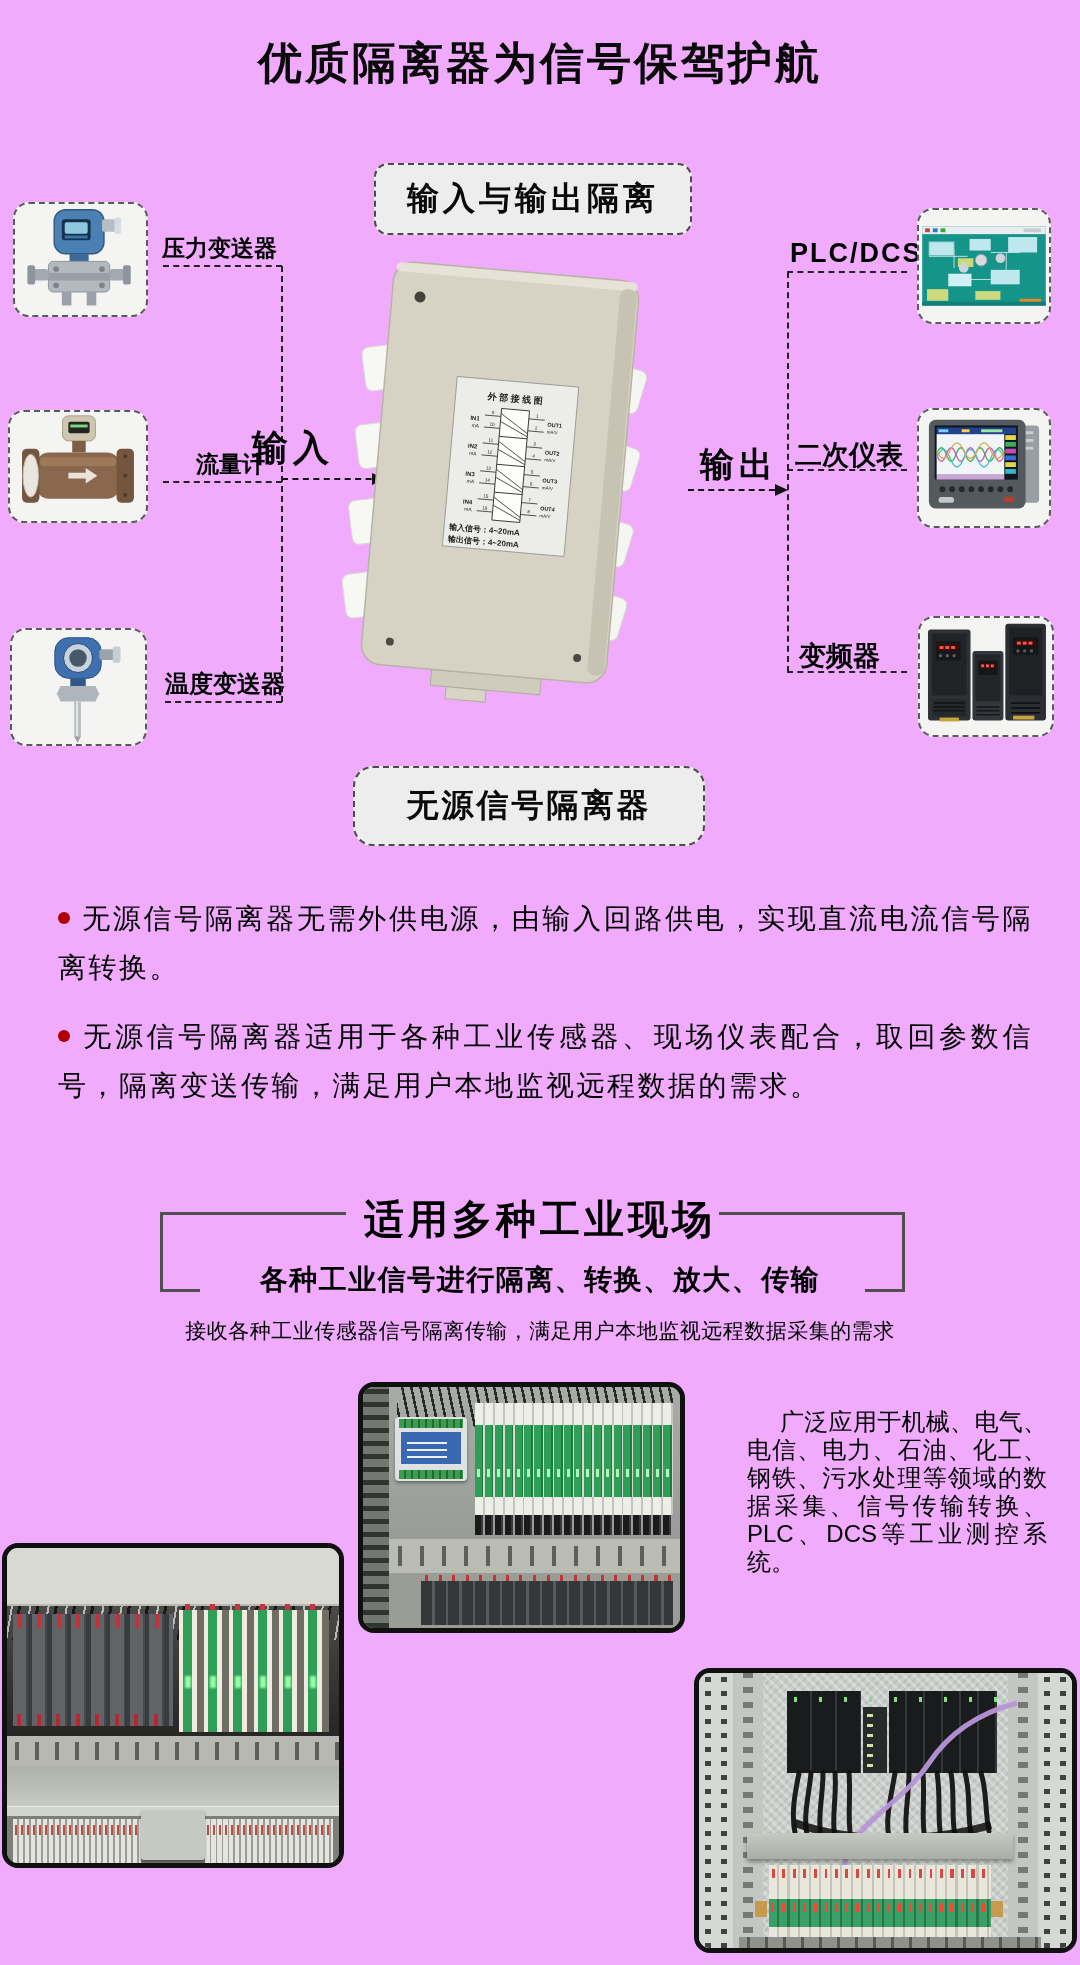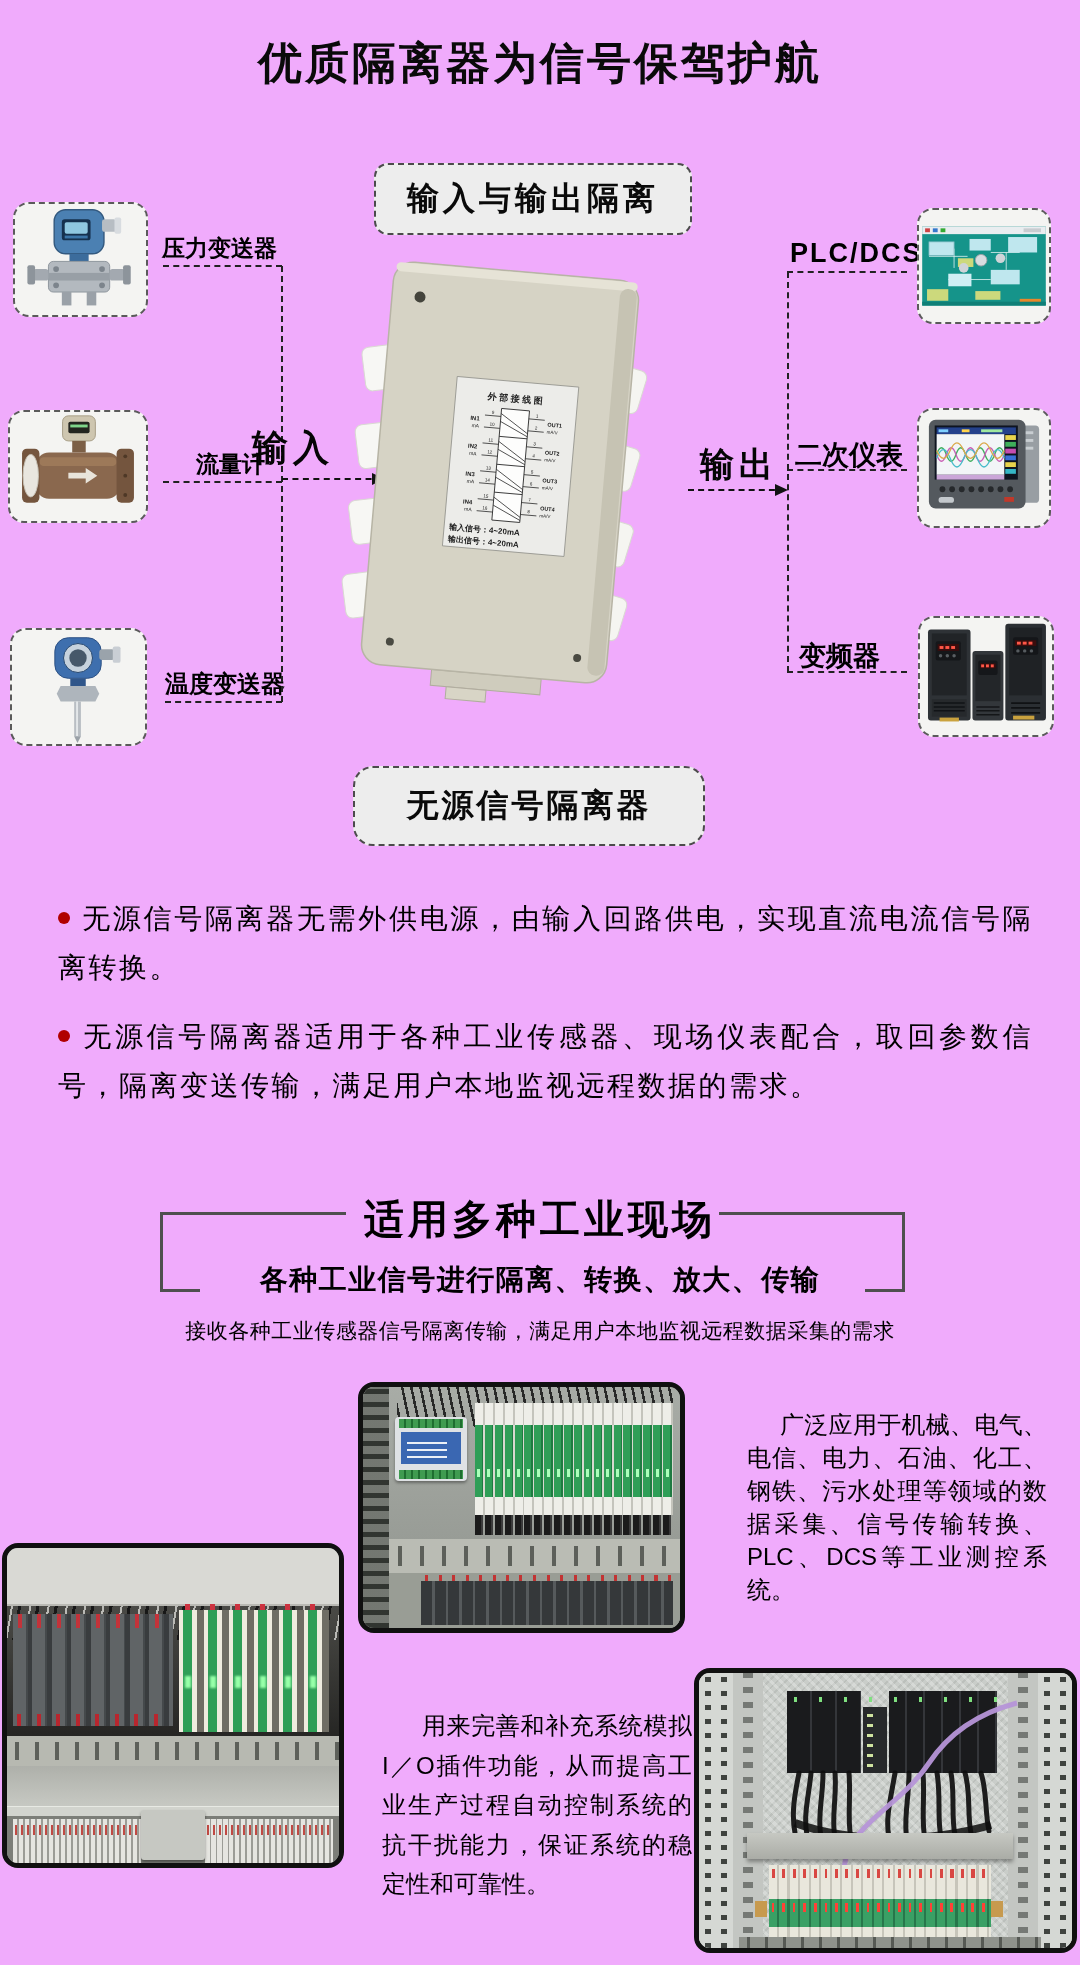--- a/index.html
+++ b/index.html
@@ -33,21 +33,21 @@
   
   .bullet { position:absolute; left:58px; width:975px; font-size:28px; letter-spacing:2.5px; line-height:49px; text-align:justify; color:#000; }
   .bullet .dot { display:inline-block; width:12px; height:12px; border-radius:50%; background:#b00000; margin-right:12px; vertical-align:4px; }
 
   
   .bk { position:absolute; background:#4f4f4f; }
   .sec-title { left:0; right:0; top:1192px; text-align:center; font-size:40px; font-weight:bold; letter-spacing:4px; }
   .sec-sub { left:0; right:0; top:1261px; text-align:center; font-size:28px; font-weight:bold; letter-spacing:1.5px; }
   .sec-cap { left:0; right:0; top:1317px; text-align:center; font-size:21px; letter-spacing:0.5px; }
 
-  .para { position:absolute; font-size:24px; line-height:33px; text-align:justify; color:#000; }
+  .para { position:absolute; font-size:24px; line-height:28px; text-align:justify; color:#000; }
 
   
   .photo { position:absolute; border:5px solid #101010; border-radius:16px; overflow:hidden; background:#9aa09a; }
   .photo > div, .photo > svg { position:absolute; }
 
   
   .p1-bg{left:0;top:0;width:317px;height:241px;background:linear-gradient(180deg,#a8aca6,#999d97 60%,#8f938d);}
   .p1-vent{left:0;top:0;width:26px;height:241px;background:#6b6f69;background-image:repeating-linear-gradient(0deg,rgba(18,22,18,.65) 0 5px,rgba(140,144,138,.25) 5px 13px);}
   .p1-wires{left:34px;top:0;width:276px;height:40px;background:repeating-linear-gradient(78deg,rgba(10,10,10,0) 0 3px,rgba(18,18,18,.85) 3px 5.5px,rgba(10,10,10,0) 5.5px 9px);}
   .p1-ctrl{left:32px;top:30px;width:72px;height:64px;background:#dfe2e5;border-radius:4px;box-shadow:0 2px 3px rgba(0,0,0,.35);}
@@ -450,21 +450,20 @@
     <div class="p2-gleds"></div>
     <div class="p2-duct"></div>
     <div class="p2-panel"></div>
     <div class="p2-sill"></div>
     <div class="p2-termbg"></div>
     <div class="p2-terms1"></div>
     <div class="p2-terms2"></div>
     <div class="p2-cover"></div>
   </div>
 
-  <div class="para" style="left:382px;top:1706px;width:310px;text-indent:40px;line-height:39.5px;">用来完善和补充系统模拟I／O插件功能，从而提高工业生产过程自动控制系统的抗干扰能力，保证系统的稳定性和可靠性。</div>
 
   <div class="photo" style="left:694px;top:1668px;width:383px;height:285px;">
     <div class="p3-bg"></div>
     <div class="p3-raill"></div>
     <div class="p3-railr"></div>
     <div class="p3-beaml"></div>
     <div class="p3-beamr"></div>
     <div class="p3-plc1"></div>
     <div class="p3-plcmid"></div>
     <div class="p3-plc2"></div>

